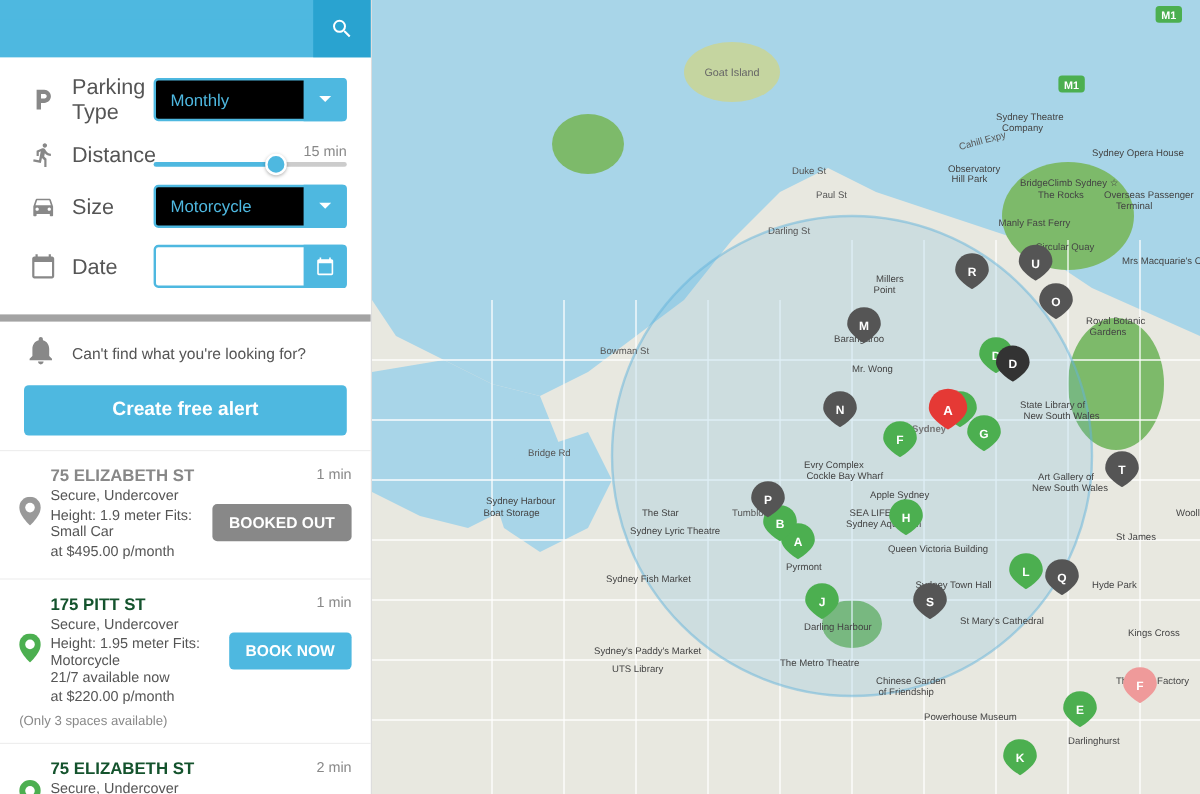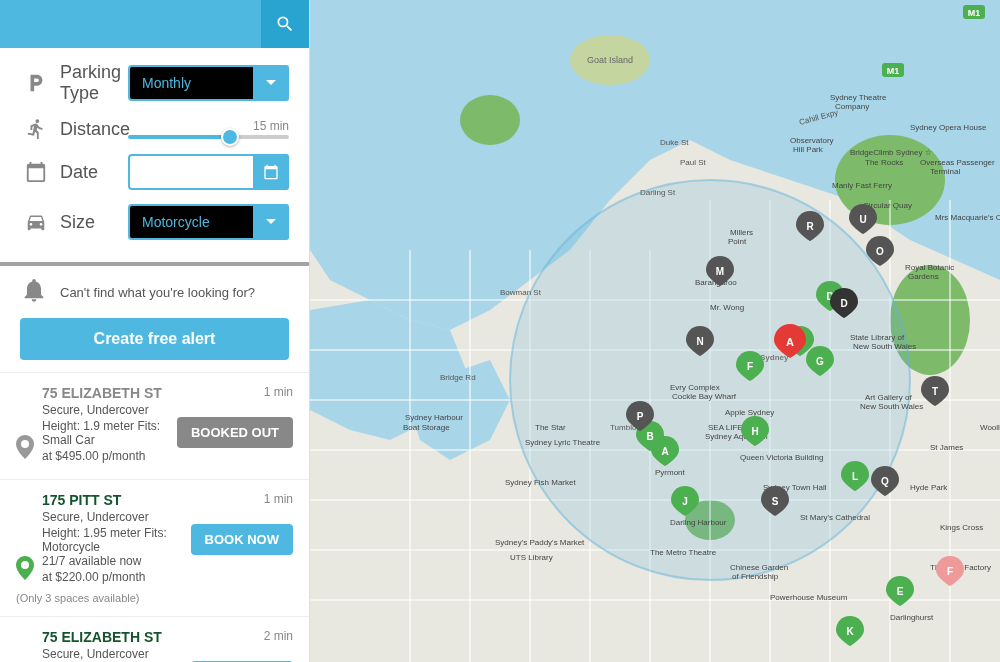--- a/index.html
+++ b/index.html
@@ -154,21 +154,21 @@
       height: 100%; width: 36px;
       background: #4eb8e0;
       border-radius: 0 3px 3px 0;
       display: flex; align-items: center; justify-content: center;
       cursor: pointer;
     }
 
     
     .alert-section {
       padding: 10px 20px 12px 20px;
-      border-top: 4px solid #a3a3a3;
+      border-top: 6px solid #a3a3a3;
     }
     .alert-row {
       display: flex;
       align-items: center;
       margin-bottom: 10px;
     }
     .alert-icon {
       width: 32px; min-width: 32px;
       margin-right: 8px;
     }
@@ -201,21 +201,21 @@
       flex-direction: column;
     }
     .result-header {
       display: flex;
       align-items: flex-start;
       justify-content: space-between;
       margin-bottom: 4px;
     }
     .result-left {
       display: flex;
-      align-items: flex-end;
+      align-items: center;
     }
     .result-pin {
       width: 20px; min-width: 20px;
       margin-right: 6px;
       margin-top: 2px;
     }
     .result-info { flex: 1; }
     .result-name {
       font-size: 14px;
       font-weight: bold;
@@ -320,56 +320,56 @@
     <div class="filter-row">
       <div class="filter-icon">
         <svg width="22" height="22" viewBox="0 0 24 24" fill="#888">
           <path d="M13.49 5.48c1.1 0 2-.9 2-2s-.9-2-2-2-2 .9-2 2 .9 2 2 2zm-3.6 13.9l1-4.4 2.1 2v6h2v-7.5l-2.1-2 .6-3c1.3 1.5 3.3 2.5 5.5 2.5v-2c-1.9 0-3.5-1-4.3-2.4l-1-1.6c-.4-.6-1-1-1.7-1-.3 0-.5.1-.8.1l-5.2 2.2v4.7h2v-3.4l1.8-.7-1.6 8.1-4.9-1-.4 2 7 1.4z"></path>
         </svg>
       </div>
       <span class="filter-label">Distance</span>
       <div class="distance-slider-wrap">
         <div class="distance-value">15 min</div>
         <input type="range" min="0" max="100" value="65" style="">
-      </div>
-    </div>
-
-    <div class="filter-row">
-      <div class="filter-icon">
-        <svg width="22" height="22" viewBox="0 0 24 24" fill="#888">
-          <path d="M20 3h-1V1h-2v2H7V1H5v2H4c-1.1 0-2 .9-2 2v16c0 1.1.9 2 2 2h16c1.1 0 2-.9 2-2V5c0-1.1-.9-2-2-2zm0 18H4V8h16v13z"></path>
-        </svg>
-      </div>
-      <span class="filter-label">Date</span>
-      <div class="date-input-wrap">
-        <input type="text" class="date-input" style="">
-        <div class="date-icon-btn">
-          <svg width="16" height="16" viewBox="0 0 24 24" fill="#fff">
-            <path d="M20 3h-1V1h-2v2H7V1H5v2H4c-1.1 0-2 .9-2 2v16c0 1.1.9 2 2 2h16c1.1 0 2-.9 2-2V5c0-1.1-.9-2-2-2zm0 18H4V8h16v13z"></path>
-          </svg>
-        </div>
       </div>
     </div>
 
     <div class="filter-row">
       <div class="filter-icon">
         <svg width="22" height="22" viewBox="0 0 24 24" fill="#888">
           <path d="M18.92 6.01C18.72 5.42 18.16 5 17.5 5h-11c-.66 0-1.21.42-1.42 1.01L3 12v8c0 .55.45 1 1 1h1c.55 0 1-.45 1-1v-1h12v1c0 .55.45 1 1 1h1c.55 0 1-.45 1-1v-8l-2.08-5.99zM6.5 16c-.83 0-1.5-.67-1.5-1.5S5.67 13 6.5 13s1.5.67 1.5 1.5S7.33 16 6.5 16zm11 0c-.83 0-1.5-.67-1.5-1.5s.67-1.5 1.5-1.5 1.5.67 1.5 1.5-.67 1.5-1.5 1.5zM5 11l1.5-4.5h11L19 11H5z"></path>
         </svg>
       </div>
       <span class="filter-label">Size</span>
       <div class="filter-select-wrapper">
         <select class="filter-select">
           <option selected="">Motorcycle</option>
           <option>Small Car</option>
           <option>Medium Car</option>
           <option>Large Car</option>
           <option>SUV</option>
         </select>
         <div class="select-arrow"></div>
+      </div>
+    </div>
+
+    <div class="filter-row">
+      <div class="filter-icon">
+        <svg width="22" height="22" viewBox="0 0 24 24" fill="#888">
+          <path d="M20 3h-1V1h-2v2H7V1H5v2H4c-1.1 0-2 .9-2 2v16c0 1.1.9 2 2 2h16c1.1 0 2-.9 2-2V5c0-1.1-.9-2-2-2zm0 18H4V8h16v13z"></path>
+        </svg>
+      </div>
+      <span class="filter-label">Date</span>
+      <div class="date-input-wrap">
+        <input type="text" class="date-input" style="">
+        <div class="date-icon-btn">
+          <svg width="16" height="16" viewBox="0 0 24 24" fill="#fff">
+            <path d="M20 3h-1V1h-2v2H7V1H5v2H4c-1.1 0-2 .9-2 2v16c0 1.1.9 2 2 2h16c1.1 0 2-.9 2-2V5c0-1.1-.9-2-2-2zm0 18H4V8h16v13z"></path>
+          </svg>
+        </div>
       </div>
     </div>
 
   </div>
 
   <div class="alert-section">
     <div class="alert-row">
       <div class="alert-icon">
         <svg width="28" height="28" viewBox="0 0 24 24" fill="#888">
           <path d="M12 22c1.1 0 2-.9 2-2h-4c0 1.1.9 2 2 2zm6-6v-5c0-3.07-1.64-5.64-4.5-6.32V4c0-.83-.67-1.5-1.5-1.5s-1.5.67-1.5 1.5v.68C7.63 5.36 6 7.92 6 11v5l-2 2v1h16v-1l-2-2z"></path>

